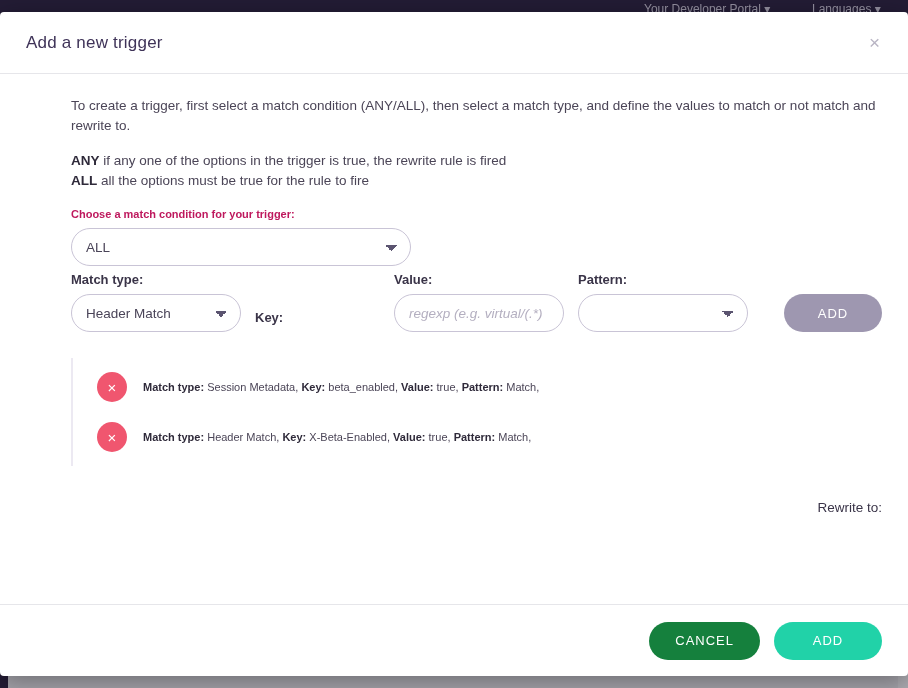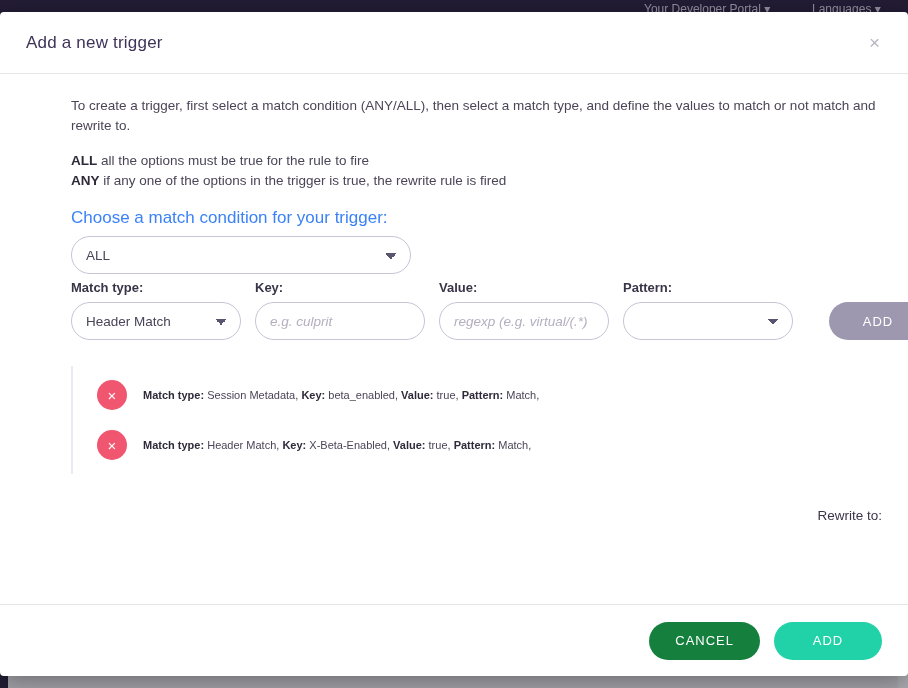--- a/index.html
+++ b/index.html
@@ -129,23 +129,23 @@
     max-width: 830px;
     margin: 0 0 14px 0;
   }
   .kv-line {
     font-size: 13.5px;
     color: #4b4557;
     line-height: 1.55;
   }
   .kv-line b { color: #2f2a3a; }
   .section-label {
-    font-size: 17px;
-    font-weight: normal;
-    color: #3b82f6;
+    font-size: 11px;
+    font-weight: bold;
+    color: #be185d;
     margin: 16px 0 8px 0;
   }
 
   
   select.ctl, input.ctl {
     font-family: "Liberation Sans", sans-serif;
     font-size: 13.5px;
     color: #4a4458;
     border: 1px solid #c9c4d6;
     border-radius: 22px;
@@ -276,44 +276,43 @@
   <div class="modal-header">
     <div class="modal-title">Add a new trigger</div>
     <button class="modal-close">×</button>
   </div>
 
   <div class="modal-body">
 
     <p class="intro">To create a trigger, first select a match condition (ANY/ALL), then select a match type, and define the values to match or not match and rewrite to.</p>
 
     <div class="kv-line">
-      <b>ALL</b><span> all the options must be true for the rule to fire</span>
+      <b>ANY</b><span> if any one of the options in the trigger is true, the rewrite rule is fired</span>
     </div>
     <div class="kv-line">
-      <b>ANY</b><span> if any one of the options in the trigger is true, the rewrite rule is fired</span>
+      <b>ALL</b><span> all the options must be true for the rule to fire</span>
     </div>
 
     <div class="section-label">Choose a match condition for your trigger:</div>
 
     <select id="match-condition-select" class="ctl">
       <option>ALL</option>
     </select>
 
     <div class="row-fields">
 
       <div class="field f-matchtype">
         <div class="field-label">Match type:</div>
         <select class="ctl">
           <option>Header Match</option>
         </select>
       </div>
 
       <div class="field f-key">
         <div class="field-label">Key:</div>
-        <input class="ctl" type="text" placeholder="e.g. culprit" style="">
       </div>
 
       <div class="field f-value">
         <div class="field-label">Value:</div>
         <input class="ctl" type="text" placeholder="regexp (e.g. virtual/(.*)" style="">
       </div>
 
       <div class="field f-pattern">
         <div class="field-label">Pattern:</div>
         <select class="ctl">

